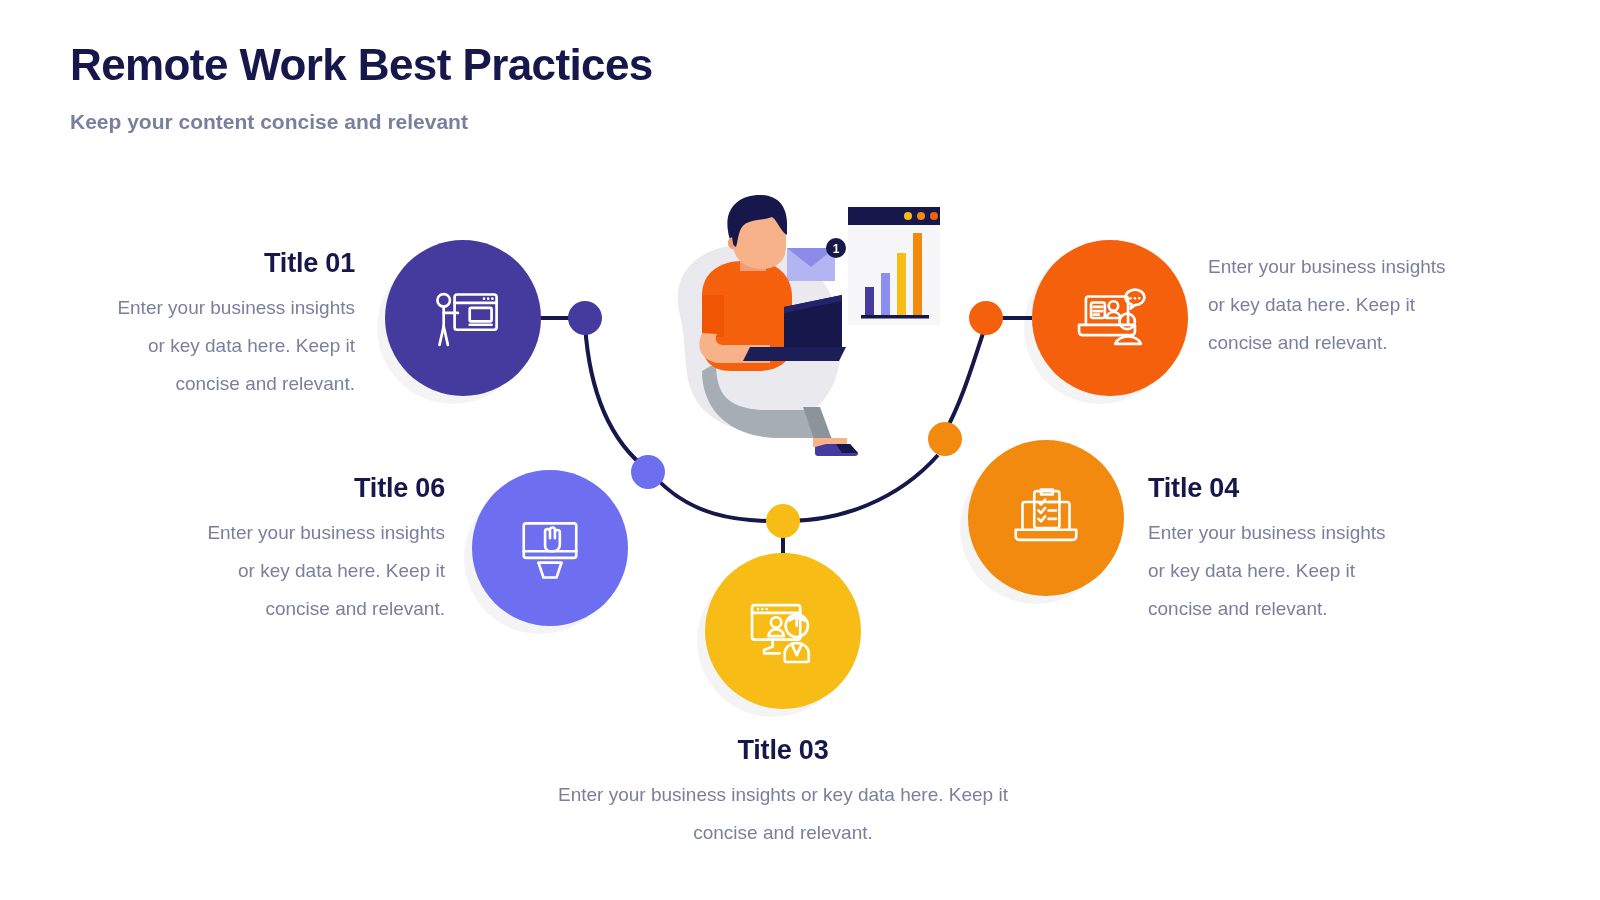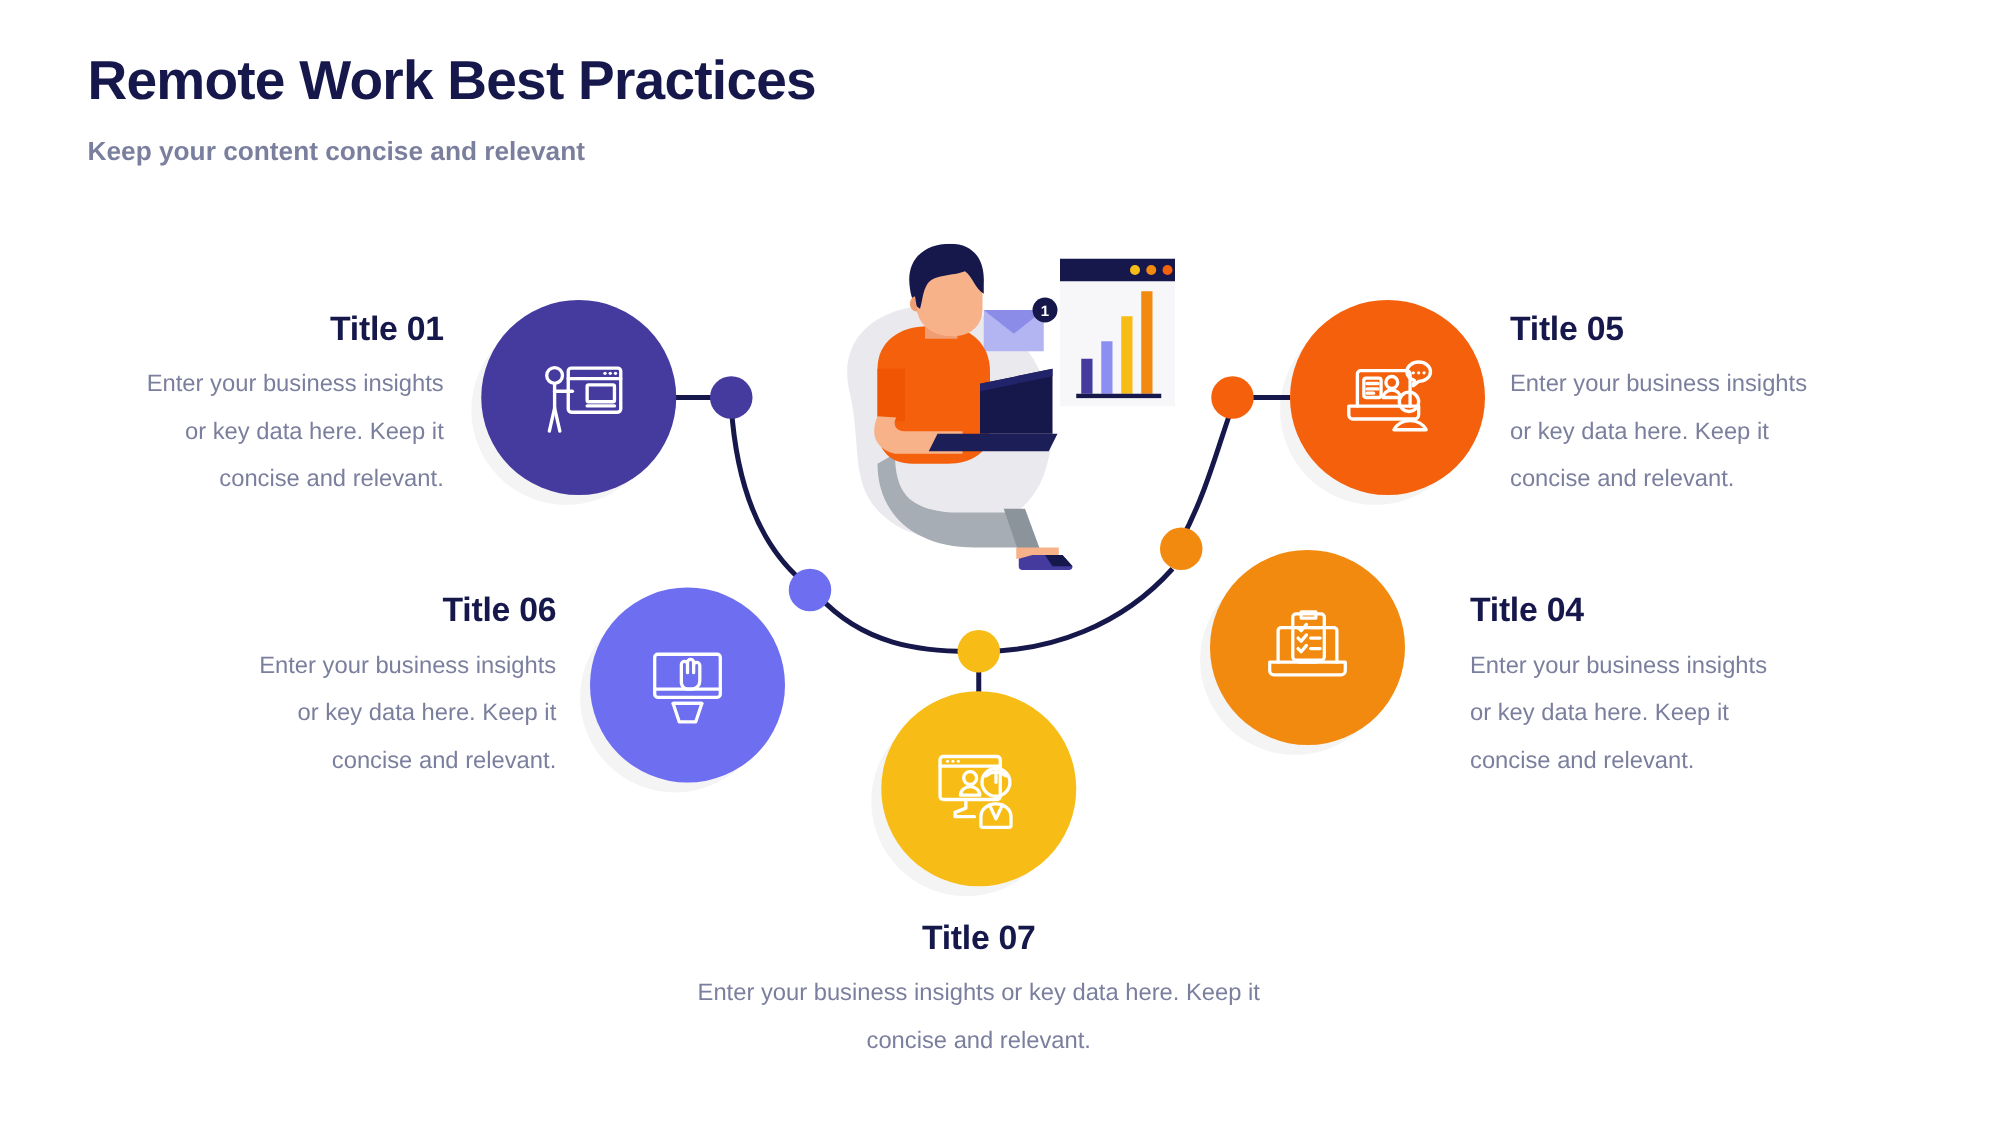--- a/index.html
+++ b/index.html
@@ -175,31 +175,30 @@
     <div class="t">Title 01</div>
     <div class="d">Enter your business insights or key data here. Keep it concise and relevant.</div>
   </div>
 
   <div class="blk right-align" style="left:200px; top:473px; width:245px;">
     <div class="t">Title 06</div>
     <div class="d">Enter your business insights or key data here. Keep it concise and relevant.</div>
   </div>
 
   <div class="blk center-align" style="left:553px; top:735px; width:460px;">
-    <div class="t">Title 07</div>
-    <div class="d">Enter your business insights or key data here. Keep it concise and relevant.</div>
-  </div>
-
-  <div class="blk left-align" style="left:1148px; top:473px; width:245px;margin-left:28px;">
+    <div class="t">Title 03</div>
+    <div class="d">Enter your business insights or key data here. Keep it concise and relevant.</div>
+  </div>
+
+  <div class="blk left-align" style="left:1148px; top:473px; width:245px;">
     <div class="t">Title 04</div>
     <div class="d">Enter your business insights or key data here. Keep it concise and relevant.</div>
   </div>
 
   <div class="blk left-align" style="left:1208px; top:248px; width:245px;">
-    <div class="t">Title 05</div>
     <div class="d">Enter your business insights or key data here. Keep it concise and relevant.</div>
   </div>
 
   <svg id="illus" viewBox="0 0 360 290">
 
     <path d="M60 120 C45 60 110 38 160 55 C210 72 235 130 215 185
              C198 232 130 250 92 222 C58 197 70 165 60 120 Z" fill="#eaeaee"></path>
 
     <g>
       <rect x="228" y="12" width="92" height="118" fill="#f7f7f9"></rect>

